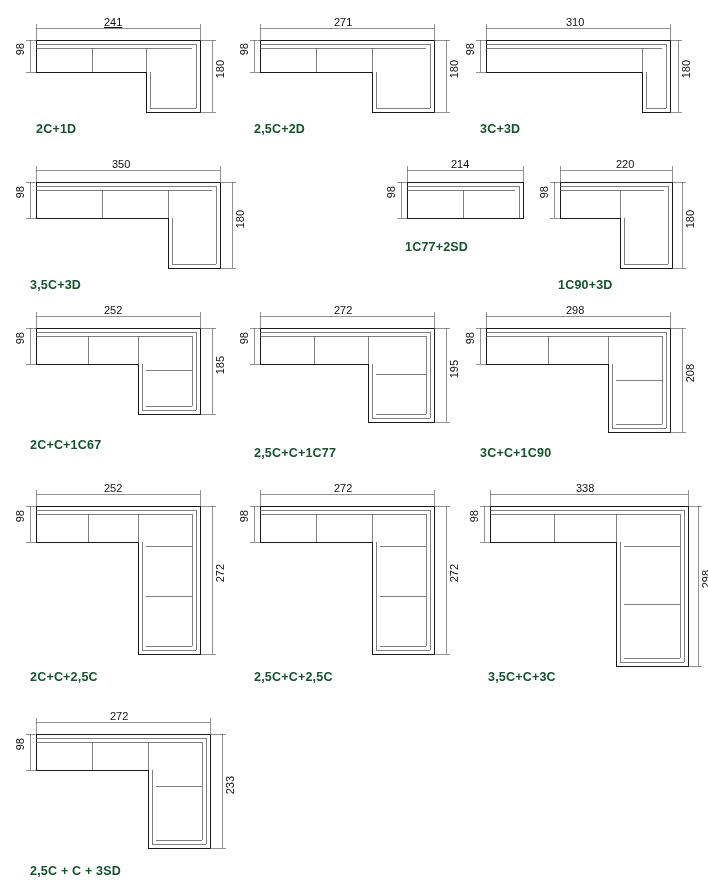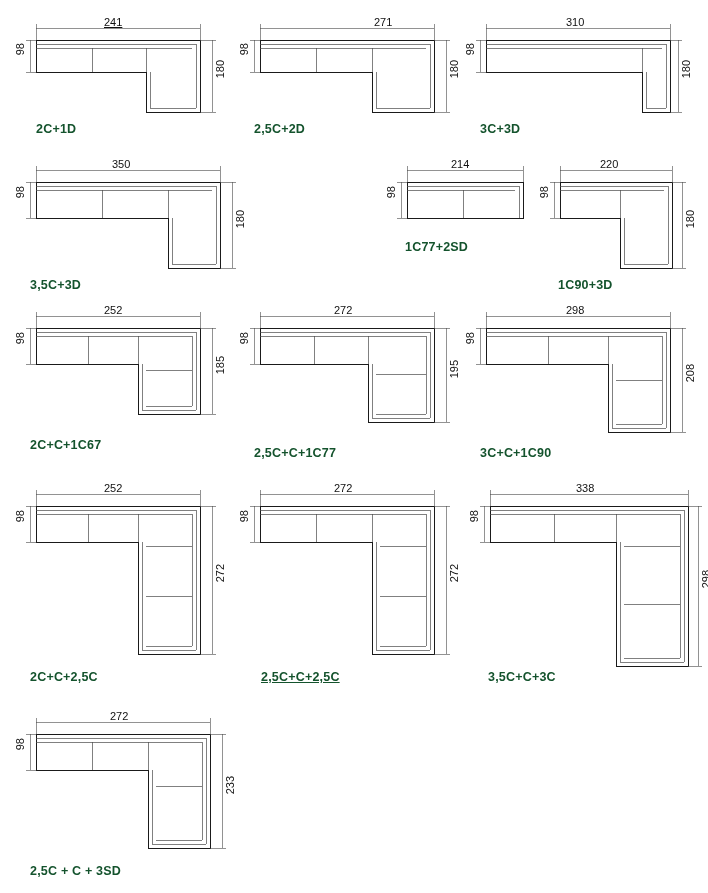--- a/index.html
+++ b/index.html
@@ -112,21 +112,21 @@
       <line class="ext" x1="12" y1="24" x2="12" y2="8"></line>
       <line class="ext" x1="186" y1="24" x2="186" y2="8"></line>
       <line class="dimline" x1="12" y1="12" x2="186" y2="12"></line>
       <line class="ext" x1="12" y1="24" x2="2" y2="24"></line>
       <line class="ext" x1="12" y1="56" x2="2" y2="56"></line>
       <line class="dimline" x1="6" y1="24" x2="6" y2="56"></line>
       <line class="ext" x1="186" y1="24" x2="202" y2="24"></line>
       <line class="ext" x1="186" y1="96" x2="202" y2="96"></line>
       <line class="dimline" x1="198" y1="24" x2="198" y2="96"></line>
     </svg>
-    <div class="dim" style="left:86px; top:0px;margin-left:40px;">271</div>
+    <div class="dim" style="left:86px; top:0px;">271</div>
     <div class="dim vert" style="left:-10px; top:27px;">98</div>
     <div class="dim vert" style="left:200px; top:44px;">180</div>
     <div class="caption" style="left:6px; top:106px;">2,5C+2D</div>
   </div>
 
   <div class="cfg" style="left:474px; top:16px; width:210px; height:120px;">
     <svg class="draw" width="210" height="120">
       <path class="outline" d="M12 24 L196 24 L196 96 L168 96 L168 56 L12 56 Z"></path>
       <path class="inner" d="M12 28 L192 28 L192 92 L172 92 L172 56"></path>
       <path class="inner" d="M12 32 L188 32"></path>
@@ -198,21 +198,21 @@
       <line class="ext" x1="12" y1="22" x2="12" y2="6"></line>
       <line class="ext" x1="124" y1="22" x2="124" y2="6"></line>
       <line class="dimline" x1="12" y1="10" x2="124" y2="10"></line>
       <line class="ext" x1="12" y1="22" x2="2" y2="22"></line>
       <line class="ext" x1="12" y1="58" x2="2" y2="58"></line>
       <line class="dimline" x1="6" y1="22" x2="6" y2="58"></line>
       <line class="ext" x1="124" y1="22" x2="138" y2="22"></line>
       <line class="ext" x1="124" y1="108" x2="138" y2="108"></line>
       <line class="dimline" x1="134" y1="22" x2="134" y2="108"></line>
     </svg>
-    <div class="dim" style="left:52px; top:-2px;">220</div>
+    <div class="dim" style="left:68px; top:-2px;">220</div>
     <div class="dim vert" style="left:-10px; top:26px;">98</div>
     <div class="dim vert" style="left:136px; top:50px;">180</div>
     <div class="caption" style="left:10px; top:118px;">1C90+3D</div>
   </div>
 
   <div class="cfg" style="left:24px; top:306px; width:200px; height:150px;">
     <svg class="draw" width="200" height="150">
       <path class="outline" d="M12 22 L176 22 L176 108 L114 108 L114 58 L12 58 Z"></path>
       <path class="inner" d="M12 26 L172 26 L172 104 L118 104 L118 58"></path>
       <path class="inner" d="M12 30 L168 30 L168 100 L122 100"></path>
@@ -323,21 +323,21 @@
       <line class="ext" x1="12" y1="22" x2="2" y2="22"></line>
       <line class="ext" x1="12" y1="58" x2="2" y2="58"></line>
       <line class="dimline" x1="6" y1="22" x2="6" y2="58"></line>
       <line class="ext" x1="186" y1="22" x2="202" y2="22"></line>
       <line class="ext" x1="186" y1="170" x2="202" y2="170"></line>
       <line class="dimline" x1="198" y1="22" x2="198" y2="170"></line>
     </svg>
     <div class="dim" style="left:86px; top:-2px;">272</div>
     <div class="dim vert" style="left:-10px; top:26px;">98</div>
     <div class="dim vert" style="left:200px; top:80px;">272</div>
-    <div class="caption" style="left:13px; top:186px;text-decoration:underline;">2,5C+C+2,5C</div>
+    <div class="caption" style="left:6px; top:186px;">2,5C+C+2,5C</div>
   </div>
 
   <div class="cfg" style="left:478px; top:484px; width:225px; height:200px;">
     <svg class="draw" width="225" height="200">
       <path class="outline" d="M12 22 L210 22 L210 182 L138 182 L138 58 L12 58 Z"></path>
       <path class="inner" d="M12 26 L206 26 L206 178 L142 178 L142 58"></path>
       <path class="inner" d="M12 30 L202 30 L202 174 L146 174"></path>
       <path class="inner" d="M76 30 L76 58"></path>
       <path class="inner" d="M138 30 L138 58"></path>
       <path class="inner" d="M146 62 L202 62"></path>

